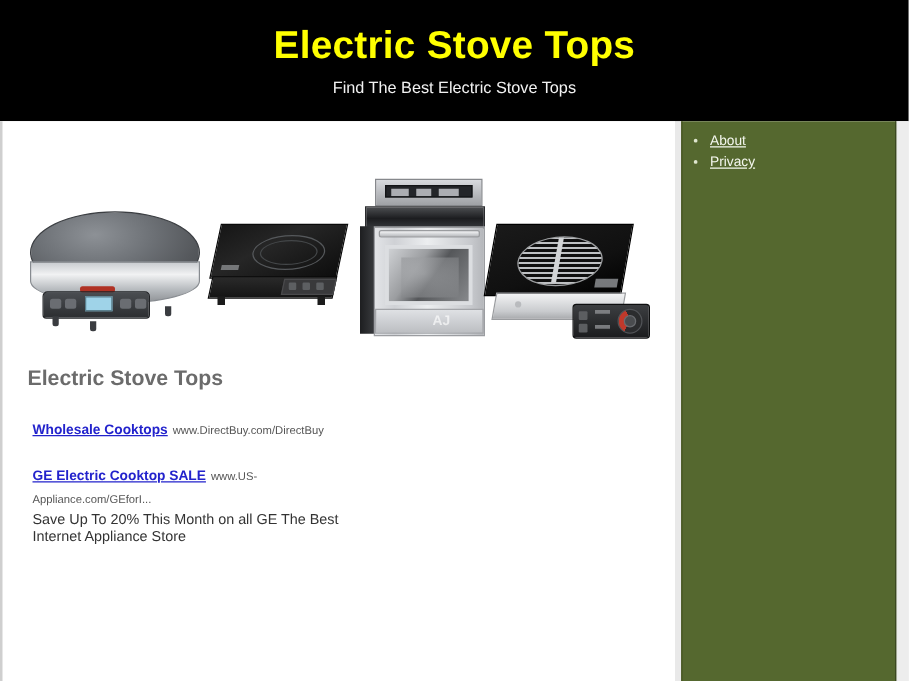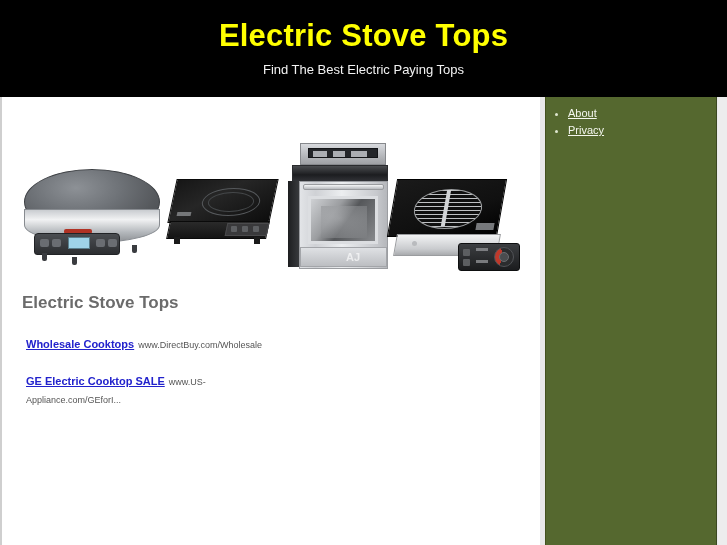--- a/index.html
+++ b/index.html
@@ -410,21 +410,21 @@
     line-height: 14px;
     color: #333333;
     font-family: "Liberation Sans", sans-serif;
   }
 </style>
 </head>
 <body>
 
 <div id="site-header">
   <h1 id="site-title">Electric Stove Tops</h1>
-  <p id="site-tagline">Find The Best Electric Paying Tops</p>
+  <p id="site-tagline">Find The Best Electric Stove Tops</p>
 </div>
 
 <div id="page-body">
 
   <div id="content-column">
 
     <div id="product-banner">
 
       <div class="prod" id="prod-hotplate">
         <div id="hp-disc"></div>
@@ -488,24 +488,25 @@
         <div id="gr-dial"></div>
         <div id="gr-dial-center"></div>
       </div>
 
     </div>
 
     <h2 id="content-heading">Electric Stove Tops</h2>
 
     <ul id="ads-list">
       <li class="ad-item">
-        <a class="ad-title" href="#">Wholesale Cooktops</a><span class="ad-url">www.DirectBuy.com/Wholesale</span>
+        <a class="ad-title" href="#">Wholesale Cooktops</a><span class="ad-url">www.DirectBuy.com/DirectBuy</span>
       </li>
       <li class="ad-item">
         <a class="ad-title" href="#">GE Electric Cooktop SALE</a><span class="ad-url">www.US-Appliance.com/GEforI...</span>
+        <span class="ad-desc">Save Up To 20% This Month on all GE The Best Internet Appliance Store</span>
       </li>
 
     </ul>
 
   </div>
 
   <div id="sidebar-column">
     <ul id="sidebar-menu">
       <li>
         <a href="#">About</a>

